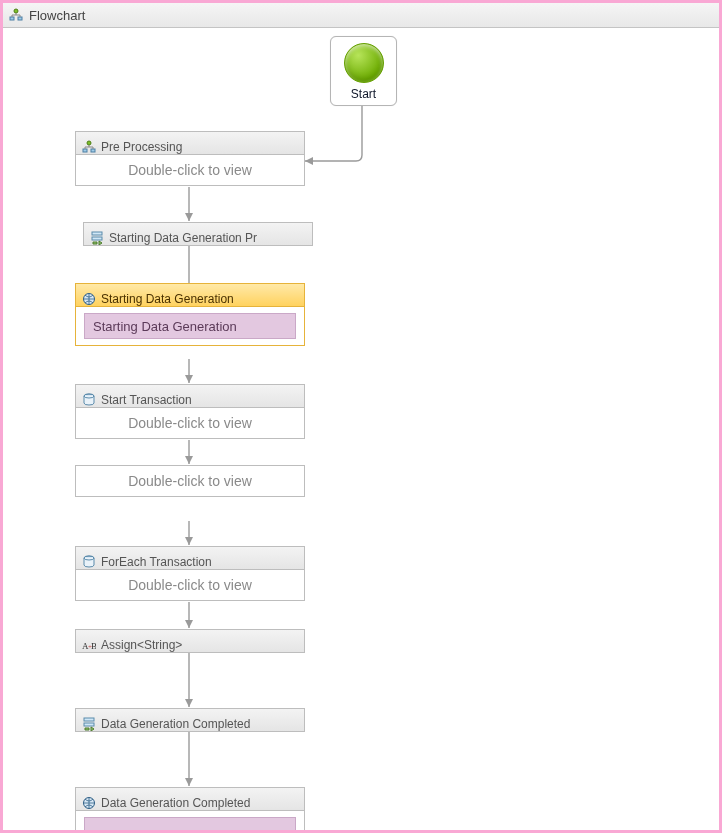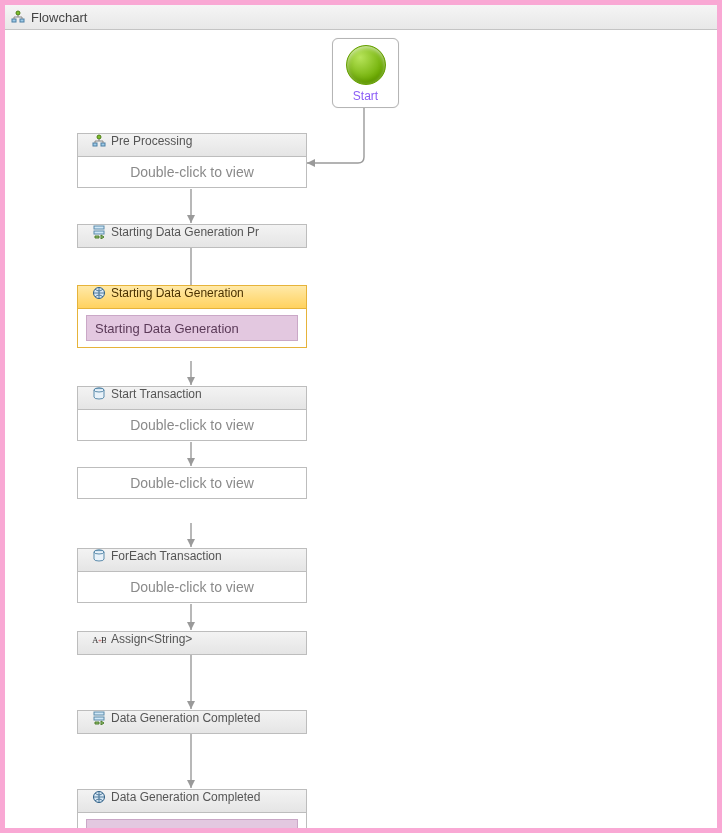--- a/index.html
+++ b/index.html
@@ -1,27 +1,27 @@
 <!DOCTYPE html>
 <html><head>
 <meta charset="utf-8">
 <style>
   html,body{margin:0;padding:0;font-family:"Segoe UI",Tahoma,sans-serif;font-size:12px;color:#333;background:#fff}
-  .canvas{position:relative;width:722px;height:833px;border:5px solid #f9a8d4;overflow:hidden;box-sizing:border-box}
+  .canvas{position:relative;width:722px;height:833px;border:3px solid #f9a8d4;overflow:hidden;box-sizing:border-box}
   .titlebar{display:flex;align-items:center;height:24px;padding:0 6px;background:linear-gradient(#f5f5f5,#e8e8e8);border-bottom:1px solid #c4c4c4;color:#444;font-size:13px}
   .titlebar .ic{margin-right:6px}
   .work{position:absolute;left:0;top:24px;right:0;bottom:0}
   
   .start-node{position:absolute;left:327px;top:9px;width:65px;border:1px solid #b5b5b5;border-radius:6px;background:#fff;box-shadow:0 0 1px rgba(0,0,0,.15);text-align:center;padding:6px 0 4px 0}
   .start-circle{width:38px;height:38px;margin:0 auto 4px auto;border-radius:50%;background:radial-gradient(circle at 35% 30%,#b7e45a,#6bab00 70%);border:1px solid #649f00;box-shadow:inset 0 2px 4px rgba(255,255,255,.6),inset 0 -3px 6px rgba(0,0,0,.15)}
-  .start-node .lbl{font-size:12px;color:#8b5cf6}
+  .start-node .lbl{font-size:12px;color:#0f172a}
   
   .act{position:absolute;width:228px;border:1px solid #bdbdbd;background:#fff}
   .act.hit{cursor:pointer}
-  .act-head{display:flex;align-items:flex-start;height:22px;padding:0 14px;background:linear-gradient(#f3f3f3,#e5e5e5);border-bottom:1px solid #bdbdbd;color:#555}
+  .act-head{display:flex;align-items:flex-end;height:22px;padding:0 6px;background:linear-gradient(#f3f3f3,#e5e5e5);border-bottom:1px solid #bdbdbd;color:#555}
   .act-head.sel{background:linear-gradient(#ffe9a8,#ffd25f);border-bottom:1px solid #e6b33a;color:#4a3100}
   .act.sel{border-color:#e6b33a}
   .act-head .ic{margin-right:5px;flex:0 0 auto}
   .act-head .txt{white-space:nowrap;overflow:hidden;text-overflow:clip;font-size:12px}
   .act-body{padding:7px 8px}
   .hint{color:#8a8a8a;font-size:14px;text-align:center}
   .inner-bar{height:24px;margin:0 4px;background:#e3c8e0;border:1px solid #caa8c7;display:flex;align-items:center;padding:0 8px;color:#5b3a58;font-size:13px}
   
   .act.short .act-head{border-bottom:none}
   
@@ -94,21 +94,21 @@
               <path d="M7 5 V7 M7 7 H3 V9 M7 7 H11 V9" stroke="#888" fill="none"></path>
             </svg>
         </span>
         <span class="txt">Pre Processing</span>
       </div>
       <div class="act-body">
           <div class="hint">Double-click to view</div>
         </div>
     </div>
 
-    <div class="act short hit" style="left:72px;top:195px">
+    <div class="act short hit" style="left:80px;top:195px">
       <div class="act-head">
         <span class="ic">
           <svg width="14" height="14" viewBox="0 0 14 14">
               <rect x="2" y="1" width="10" height="3" fill="#cfe7f7" stroke="#5b8bab"></rect>
               <rect x="2" y="6" width="10" height="3" fill="#cfe7f7" stroke="#5b8bab"></rect>
               <path d="M3 11 h4 v2 h-4 z" fill="#8fc26c" stroke="#4e7d2e"></path>
               <path d="M9 10 l3 2 -3 2 z" fill="#8fc26c" stroke="#4e7d2e"></path>
             </svg>
         </span>
         <span class="txt">Starting Data Generation Pr</span>

